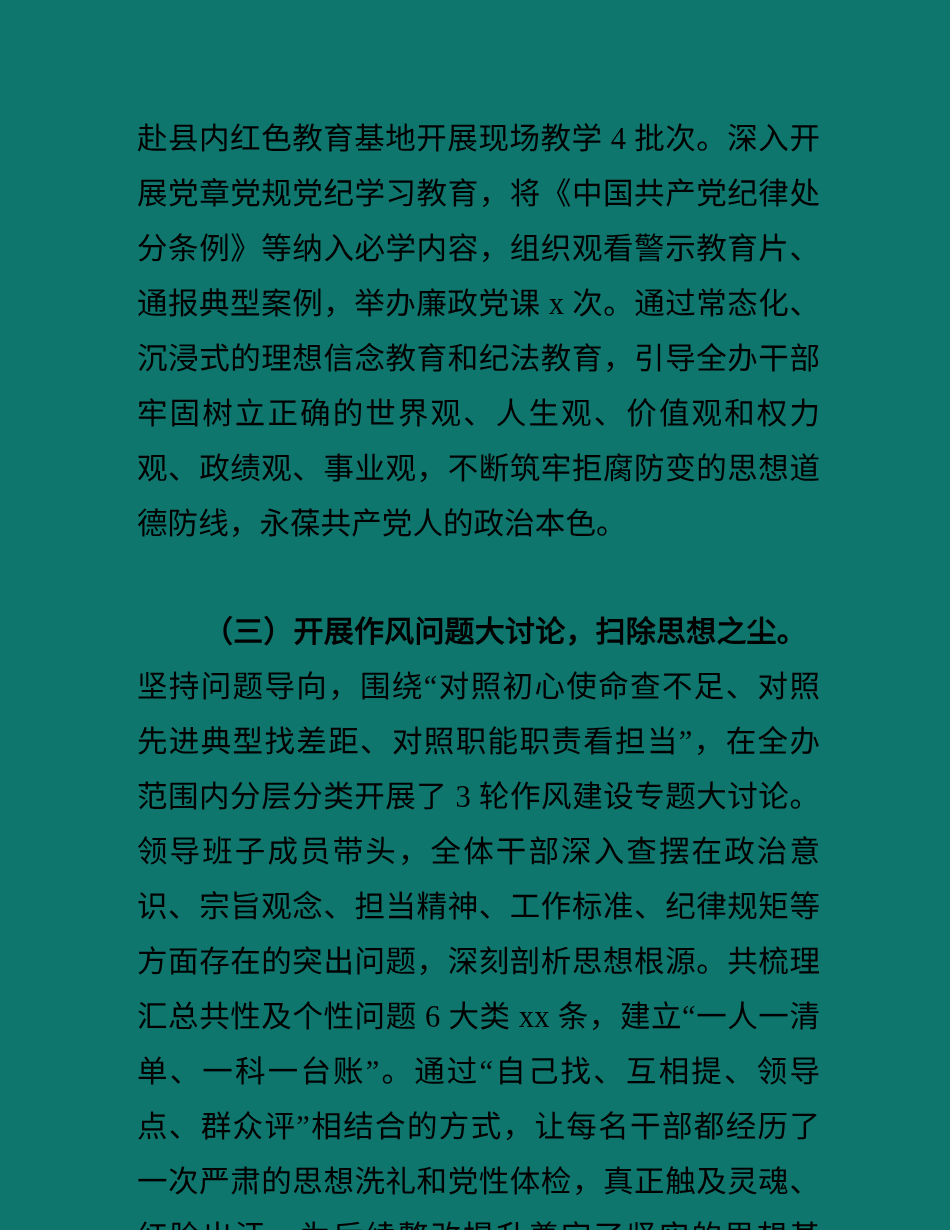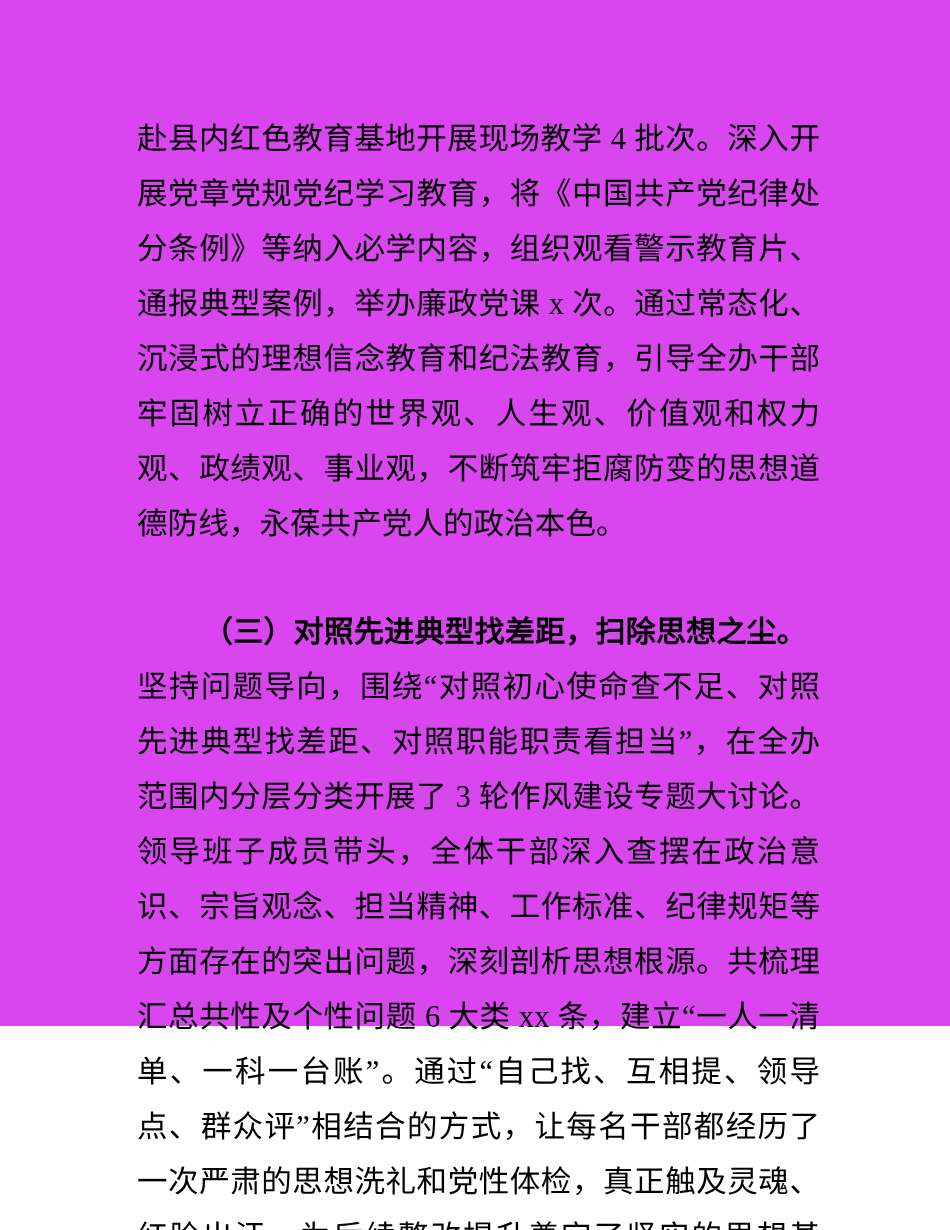--- a/index.html
+++ b/index.html
@@ -15,22 +15,22 @@
     overflow: hidden;
     font-family: "Liberation Serif", "DejaVu Serif", serif;
     color: #000000;
     -webkit-font-smoothing: antialiased;
   }
 
   .page {
     position: relative;
     box-sizing: border-box;
     width: 950px;
-    height: 1026px;
-    background: #d946ef;
+    height: 1230px;
+    background: #0f766e;
     padding: 112px 64px 0 137px;
   }
 
   .doc-body {
     width: 683px;
   }
 
   
   .para {
     margin: 0;
@@ -71,16 +71,16 @@
   }
 </style>
 </head>
 <body>
 
 <div class="page">
   <div class="doc-body">
 
     <p class="para continuation gap-after-p1">赴县内红色教育基地开展现场教学 4 批次。深入开展党章党规党纪学习教育，将《中国共产党纪律处分条例》等纳入必学内容，组织观看警示教育片、通报典型案例，举办廉政党课 x 次。通过常态化、沉浸式的理想信念教育和纪法教育，引导全办干部牢固树立正确的世界观、人生观、价值观和权力观、政绩观、事业观，不断筑牢拒腐防变的思想道德防线，永葆共产党人的政治本色。</p>
 
-    <p class="para indented gap-after-p2"><span class="run-in-heading">（三）对照先进典型找差距，扫除思想之尘。</span><span class="run-in-gap"></span><span>坚持问题导向，围绕“对照初心使命查不足、对照先进典型找差距、对照职能职责看担当”，在全办范围内分层分类开展了 3 轮作风建设专题大讨论。领导班子成员带头，全体干部深入查摆在政治意识、宗旨观念、担当精神、工作标准、纪律规矩等方面存在的突出问题，深刻剖析思想根源。共梳理汇总共性及个性问题 6 大类 xx 条，建立“一人一清单、一科一台账”。通过“自己找、互相提、领导点、群众评”相结合的方式，让每名干部都经历了一次严肃的思想洗礼和党性体检，真正触及灵魂、红脸出汗，为后续整改提升奠定了坚实的思想基础。</span></p>
+    <p class="para indented gap-after-p2"><span class="run-in-heading">（三）开展作风问题大讨论，扫除思想之尘。</span><span class="run-in-gap"></span><span>坚持问题导向，围绕“对照初心使命查不足、对照先进典型找差距、对照职能职责看担当”，在全办范围内分层分类开展了 3 轮作风建设专题大讨论。领导班子成员带头，全体干部深入查摆在政治意识、宗旨观念、担当精神、工作标准、纪律规矩等方面存在的突出问题，深刻剖析思想根源。共梳理汇总共性及个性问题 6 大类 xx 条，建立“一人一清单、一科一台账”。通过“自己找、互相提、领导点、群众评”相结合的方式，让每名干部都经历了一次严肃的思想洗礼和党性体检，真正触及灵魂、红脸出汗，为后续整改提升奠定了坚实的思想基础。</span></p>
 
   </div>
 </div>
 
 </body></html>

